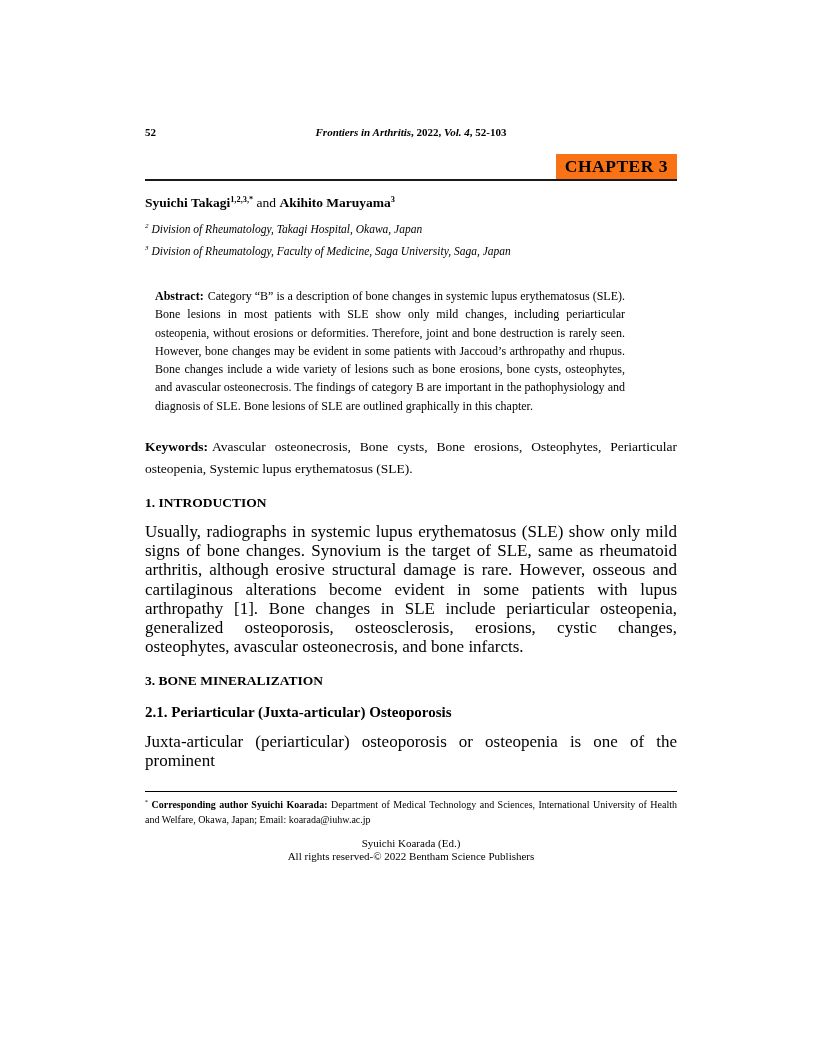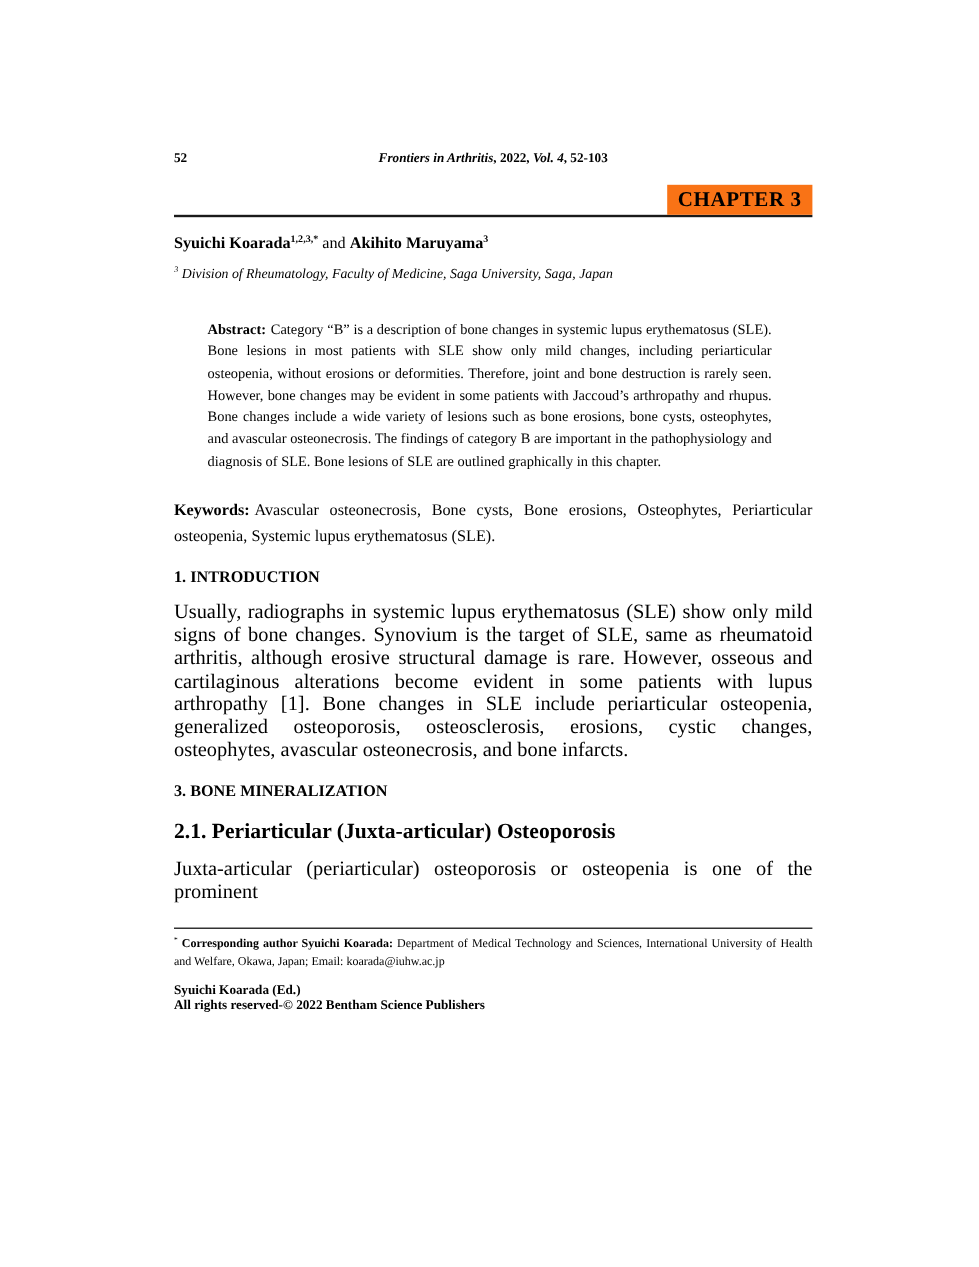--- a/index.html
+++ b/index.html
@@ -56,21 +56,21 @@
   
   .affiliations { margin-top: 11px; }
   p.affiliation {
     font-size: 11.5px; font-style: italic;
     line-height: 15px;
     margin-top: 7px;
     text-align: justify;
   }
   
   p.abstract {
-    margin: 28px 0 0 28px;
+    margin: 28px 0 0 10px;
     width: 470px;
     font-size: 12px;
     line-height: 18.3px;
     text-align: justify;
   }
   p.abstract .lbl { font-weight: bold; margin-right: 4px; }
   
   p.keywords {
     margin-top: 21px;
     font-size: 13.5px;
@@ -78,21 +78,21 @@
     text-align: justify;
   }
   p.keywords .lbl { font-weight: bold; margin-right: 4px; }
   
   h2.section-heading {
     margin-top: 16px;
     font-size: 13.5px; font-weight: bold;
   }
   h3.subsection-heading {
     margin-top: 15px;
-    font-size: 18px; font-weight: bold;
+    font-size: 15px; font-weight: bold;
   }
   p.body-par {
     margin-top: 11px;
     font-size: 17px;
     line-height: 19.2px;
     text-align: justify;
   }
   p.body-par.force-justify { text-align-last: justify; }
   
   .footnote-block {
@@ -102,43 +102,44 @@
   }
   p.footnote {
     font-size: 10px;
     line-height: 15.5px;
     text-align: justify;
   }
   p.footnote .lbl { font-weight: bold; }
   
   .imprint {
     margin-top: 9px;
-    text-align: left;
-    font-size: 11px; font-weight: bold;
+    text-align: center;
+    font-size: 11px; font-weight: normal;
     line-height: 13.5px;
   }
 </style>
 </head>
 <body>
 
 <div class="page">
 
   <div class="running-header">
     <span class="page-num">52</span>
     <span class="journal-citation"><span class="it">Frontiers in Arthritis</span><span>, 2022, </span><span class="it">Vol. 4</span><span>, 52-103</span></span>
   </div>
 
   <div class="chapter-row">
     <span class="chapter-badge">CHAPTER 3</span>
   </div>
 
 
-  <p class="authors"><span>Syuichi Koarada</span><sup>1,2,3,*</sup><span class="connector"> and </span><span>Akihito Maruyama</span><sup>3</sup></p>
+  <p class="authors"><span>Syuichi Takagi</span><sup>1,2,3,*</sup><span class="connector"> and </span><span>Akihito Maruyama</span><sup>3</sup></p>
 
   <div class="affiliations">
+    <p class="affiliation"><sup>2</sup><span> Division of Rheumatology, Takagi Hospital, Okawa, Japan</span></p>
     <p class="affiliation"><sup>3</sup><span> Division of Rheumatology, Faculty of Medicine, Saga University, Saga, Japan</span></p>
   </div>
 
   <p class="abstract"><span class="lbl">Abstract:</span><span>Category “B” is a description of bone changes in systemic lupus erythematosus (SLE). Bone lesions in most patients with SLE show only mild changes, including periarticular osteopenia, without erosions or deformities. Therefore, joint and bone destruction is rarely seen. However, bone changes may be evident in some patients with Jaccoud’s arthropathy and rhupus. Bone changes include a wide variety of lesions such as bone erosions, bone cysts, osteophytes, and avascular osteonecrosis. The findings of category B are important in the pathophysiology and diagnosis of SLE. Bone lesions of SLE are outlined graphically in this chapter.</span></p>
 
   <p class="keywords"><span class="lbl">Keywords:</span><span>Avascular osteonecrosis, Bone cysts, Bone erosions, Osteophytes, Periarticular osteopenia, Systemic lupus erythematosus (SLE).</span></p>
 
   <h2 class="section-heading">1. INTRODUCTION</h2>
 
   <p class="body-par">Usually, radiographs in systemic lupus erythematosus (SLE) show only mild signs of bone changes. Synovium is the target of SLE, same as rheumatoid arthritis, although erosive structural damage is rare. However, osseous and cartilaginous alterations become evident in some patients with lupus arthropathy [1]. Bone changes in SLE include periarticular osteopenia, generalized osteoporosis, osteosclerosis, erosions, cystic changes, osteophytes, avascular osteonecrosis, and bone infarcts.</p>

